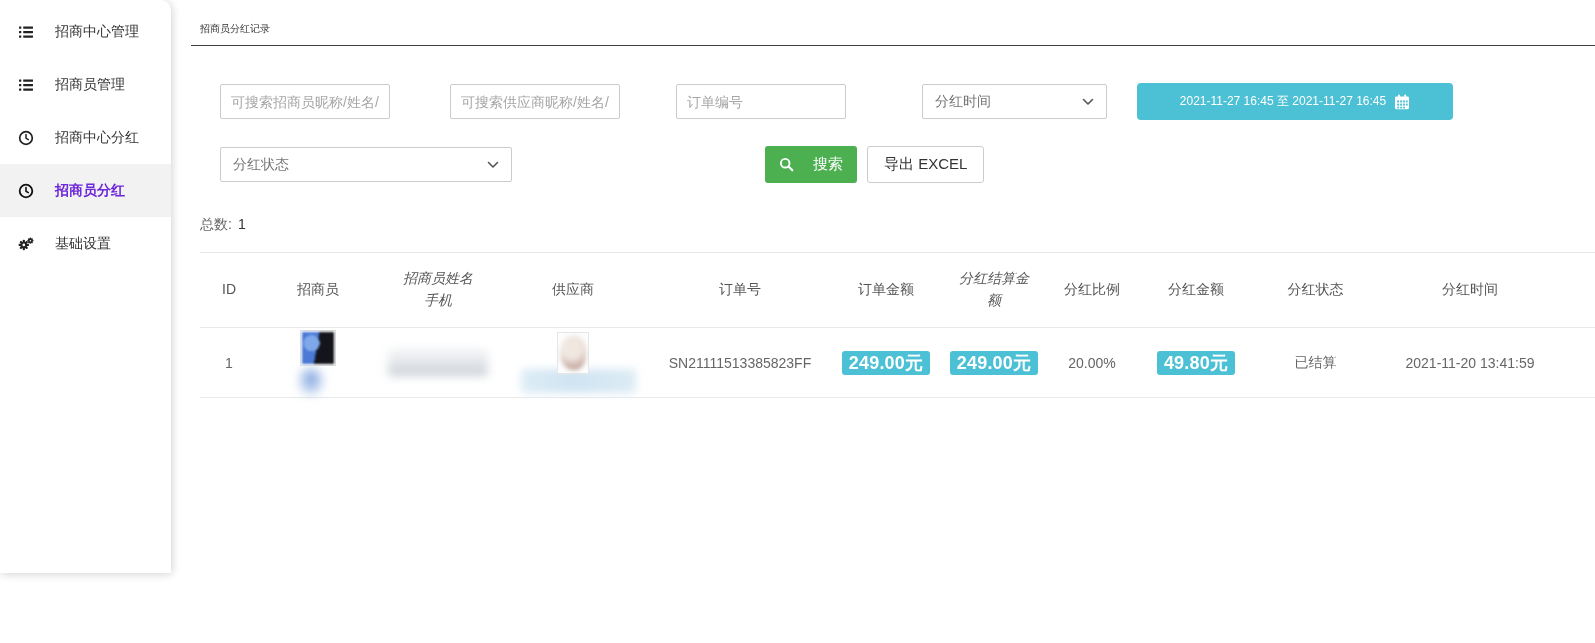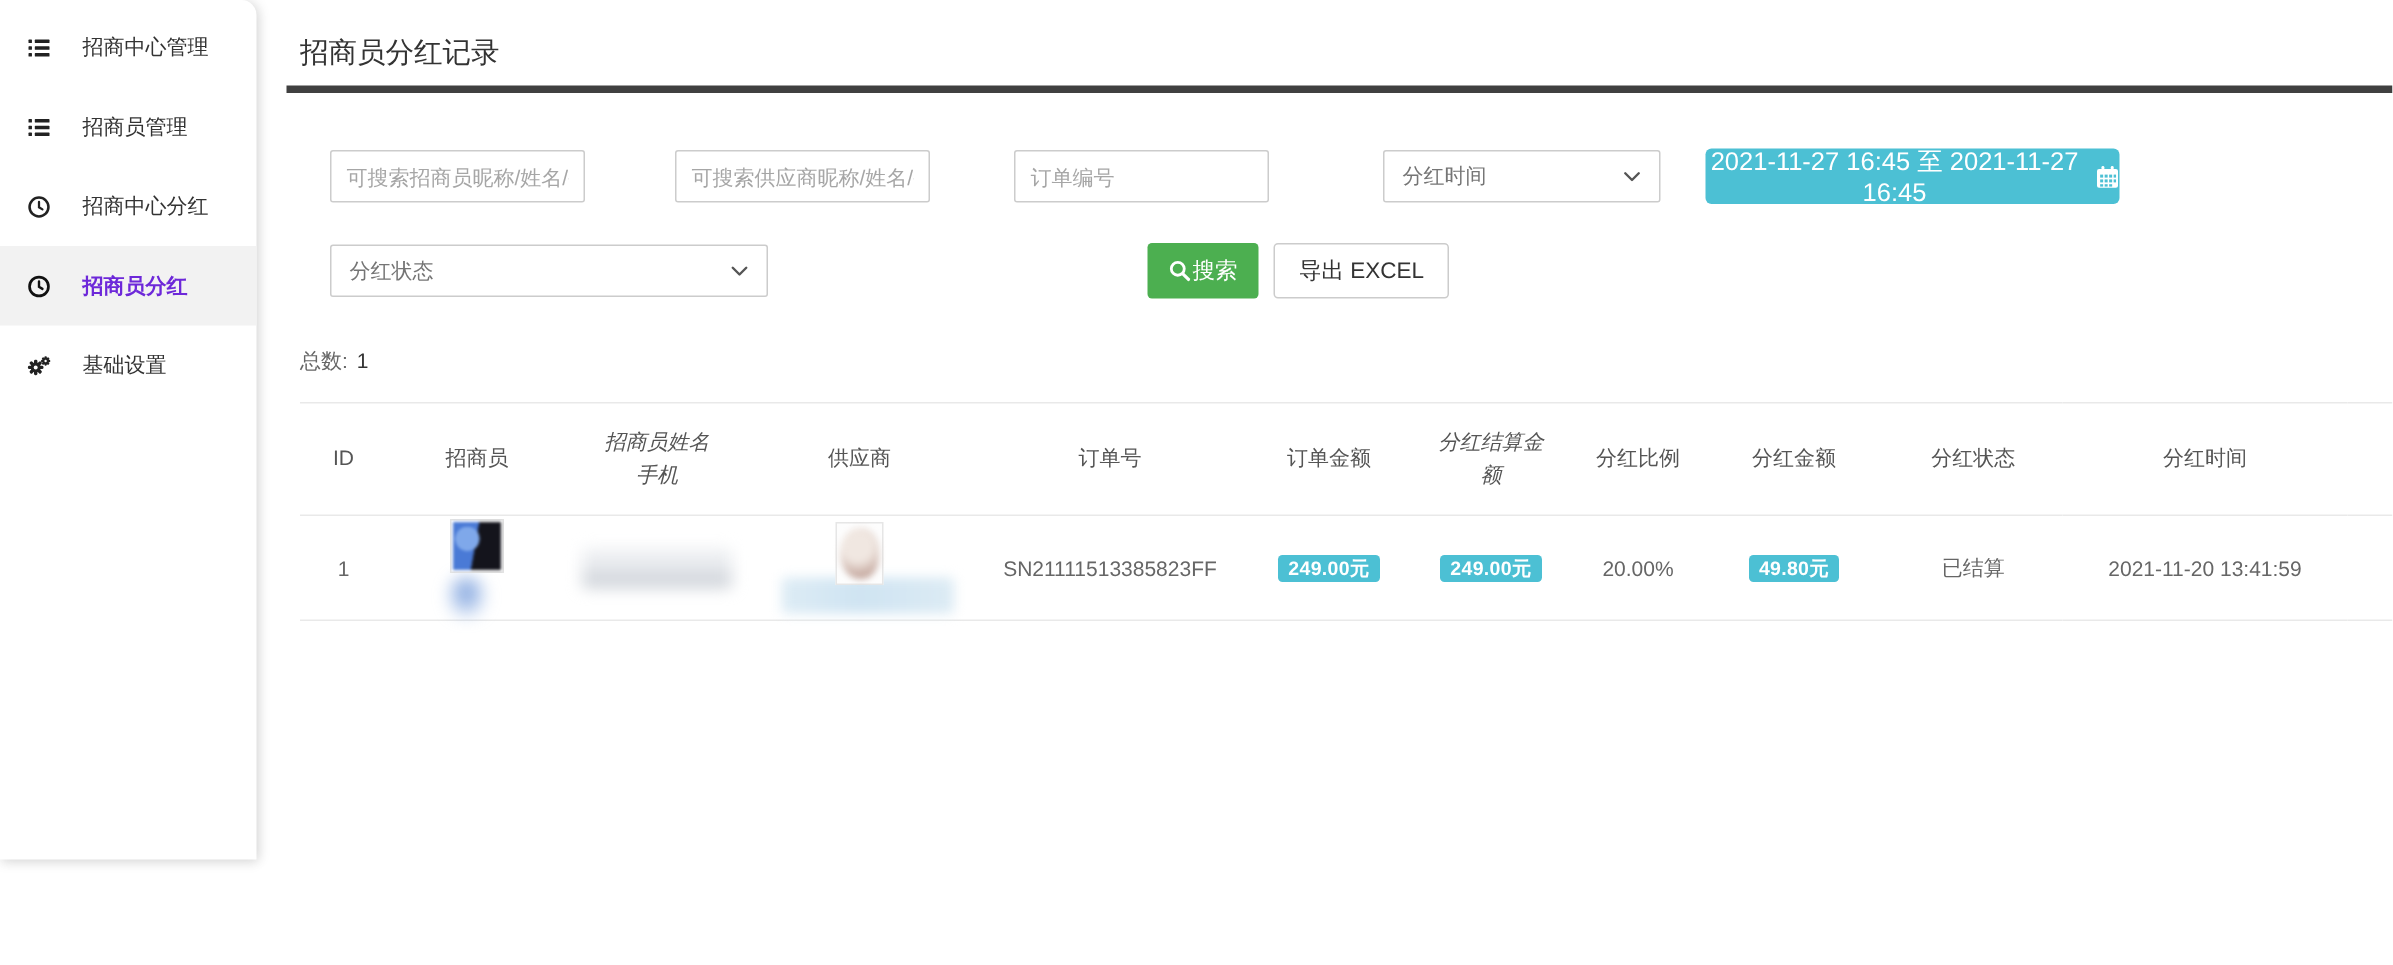--- a/index.html
+++ b/index.html
@@ -15,50 +15,50 @@
   .side-item {
     height:53px; display:flex; align-items:center; gap:21px;
     padding-left:17px; font-size:14px; color:#333; cursor:pointer; white-space:nowrap;
   }
   .side-item.active { background:#f2f2f2; font-weight:bold; color:#6d28d9; }
   .side-icon { width:17px; height:16px; display:inline-flex; align-items:center; justify-content:center; flex:0 0 17px; }
 
   
   .main { position:absolute; left:191px; top:0; right:0; }
   .page-header {
-    padding:22px 0 9px 9px; font-size:19px; color:#333;
-    border-bottom:5px solid #404040;
+    padding:22px 0 9px 9px; font-size:10px; color:#333;
+    border-bottom:1px solid #404040;
   }
 
   
   .filters { padding-left:29px; margin-top:37px; }
   .frow { display:flex; align-items:center; }
   .txt-input {
     width:170px; height:35px; border:1px solid #ccc; border-radius:2px;
     padding:0 10px; font-size:14px; color:#333; outline:none;
     font-family:"Liberation Sans", sans-serif;
   }
   .txt-input::placeholder { color:#a6a6a6; }
   .gap1 { margin-right:60px; } .gap2 { margin-right:56px; } .gap3 { margin-right:76px; }
   .fake-select {
     height:35px; border:1px solid #ccc; border-radius:2px; background:#fff;
     display:flex; align-items:center; justify-content:space-between;
     padding:0 12px; font-size:14px; color:#757575; cursor:pointer;
   }
   .sel-time { width:185px; }
   .sel-status { width:292px; }
   .date-btn {
-    margin-left:30px; width:276px; height:37px; border:none; border-radius:4px;
-    background:#4cc0d4; color:#fff; font-size:17px; display:flex; align-items:center;
+    margin-left:30px; width:316px; height:37px; border:none; border-radius:4px;
+    background:#4cc0d4; color:#fff; font-size:12px; display:flex; align-items:center;
     justify-content:center; gap:8px; cursor:pointer; font-family:"Liberation Sans", sans-serif;
   }
   .frow2 { margin-top:26px; }
   .search-btn {
     margin-left:253px; height:37px; padding:0 14px; border:none; border-radius:3px;
-    background:#4caf50; color:#fff; font-size:15px; display:flex; align-items:center; gap:1px;
+    background:#4caf50; color:#fff; font-size:15px; display:flex; align-items:center; gap:19px;
     cursor:pointer; font-family:"Liberation Sans", sans-serif;
   }
   .excel-btn {
     margin-left:10px; height:37px; padding:0 16px; background:#fff;
     border:1px solid #ccc; border-radius:3px; font-size:15px; color:#333;
     display:flex; align-items:center; cursor:pointer; font-family:"Liberation Sans", sans-serif;
   }
 
   
   .total-line { margin:33px 0 0 9px; font-size:14px; color:#666; }
@@ -69,21 +69,21 @@
     height:75px; border-top:1px solid #e9e9e9; border-bottom:1px solid #e9e9e9;
   }
   table.grid tbody td {
     font-size:14px; color:#666; text-align:center; vertical-align:middle;
     height:70px; border-bottom:1px solid #e9e9e9;
   }
   .th-wrap { display:inline-block; line-height:1.55; }
   .th-narrow { max-width:76px;font-style:italic; }
   .badge {
     display:inline-block; background:#4cc0d4; color:#fff; font-weight:bold;
-    font-size:13px; padding:0 7px; border-radius:3px; letter-spacing:.2px;
+    font-size:18px; padding:0 7px; border-radius:3px; letter-spacing:.2px;
   }
 
   
   .cell-stack { display:flex; flex-direction:column; align-items:center; }
   .avatar-frame { width:36px; height:36px; background:#fff; border:1px solid #e3e3e3; padding:1px; position:relative; z-index:1; }
   .avatar-frame .px { width:100%; height:100%; filter:blur(1.2px);
     background:
       radial-gradient(circle at 30% 35%, #7fa8ea 0 26%, rgba(0,0,0,0) 27%),
       linear-gradient(100deg, #4a7ad6 46%, #14141c 47%);
   }

